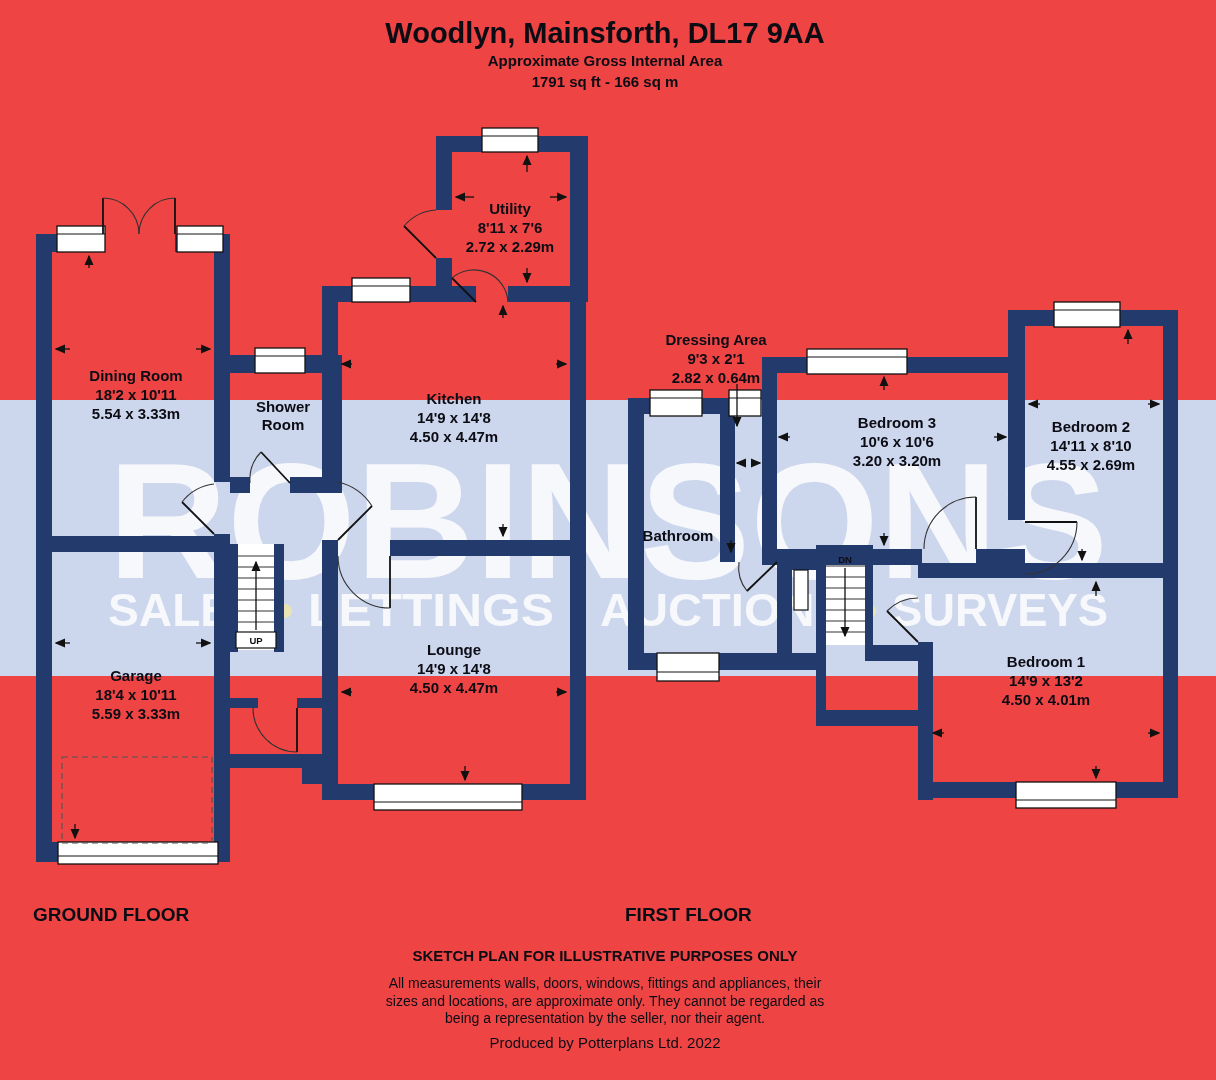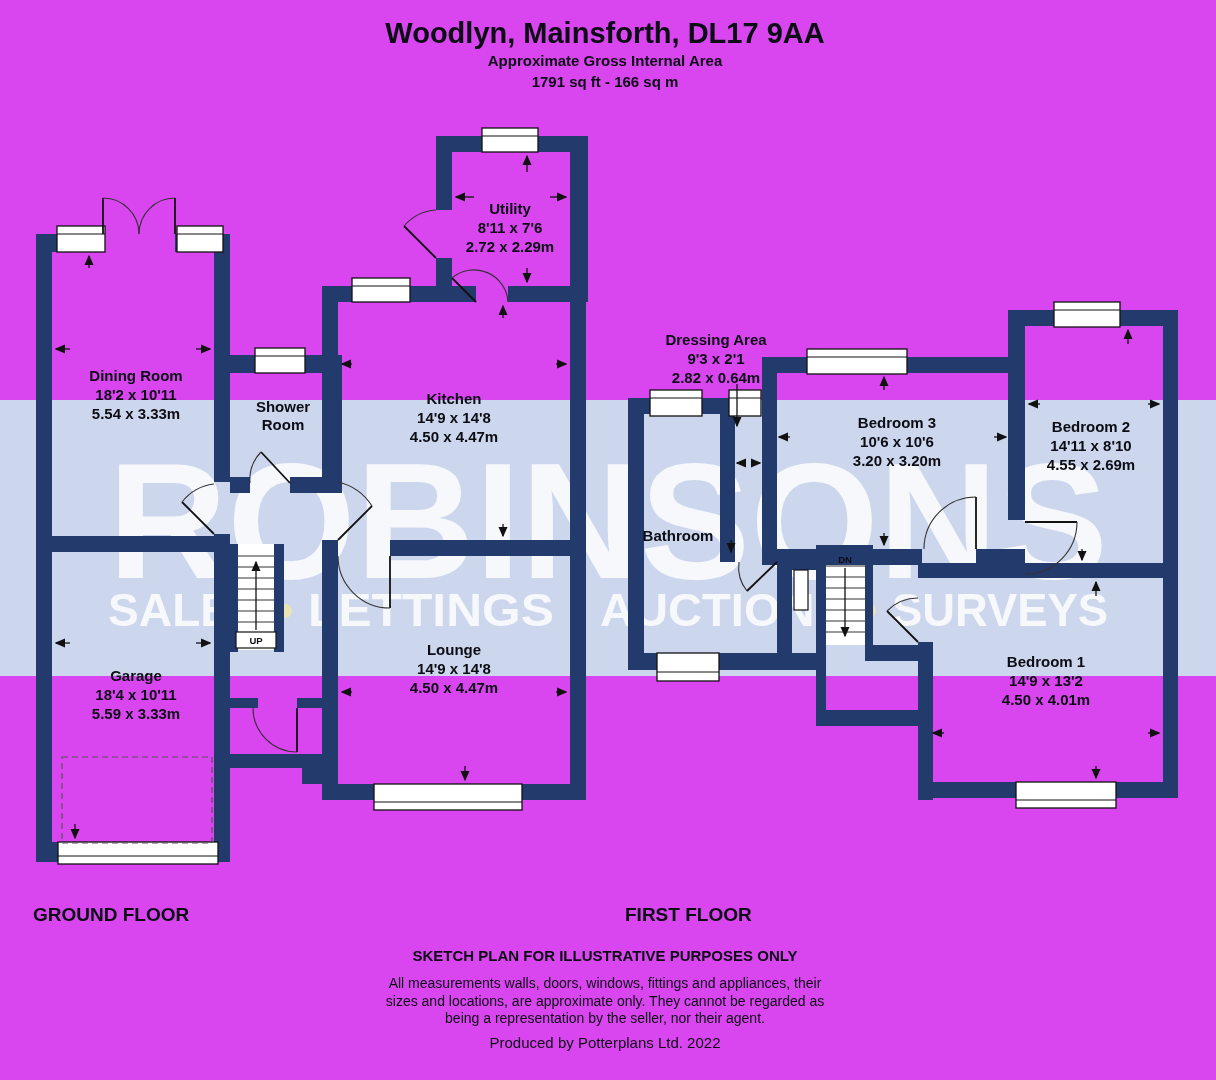--- a/index.html
+++ b/index.html
@@ -1,16 +1,16 @@
 <!DOCTYPE html>
 <html><head>
 <meta charset="utf-8">
 <style>
   html,body{margin:0;padding:0;background:#ffffff;}
-  .page{position:relative;width:1216px;height:1080px;background:#d946ef;overflow:hidden;
+  .page{position:relative;width:1216px;height:1080px;background:#ef4444;overflow:hidden;
         font-family:"Liberation Sans", sans-serif;}
   svg{display:block}
   .w{fill:#233a6c;}
   .win{fill:#ffffff;stroke:#111111;stroke-width:1.3;}
   .sill{stroke:#111111;stroke-width:1;}
   .leaf{stroke:#111111;stroke-width:1.8;fill:none;}
   .arc{stroke:#333333;stroke-width:1.1;fill:none;}
   .dim{stroke:#111111;stroke-width:1.3;fill:none;}
   .tread{stroke:#333333;stroke-width:1;}
   .dash{fill:none;stroke:#555555;stroke-width:1.2;stroke-dasharray:6 4;}

